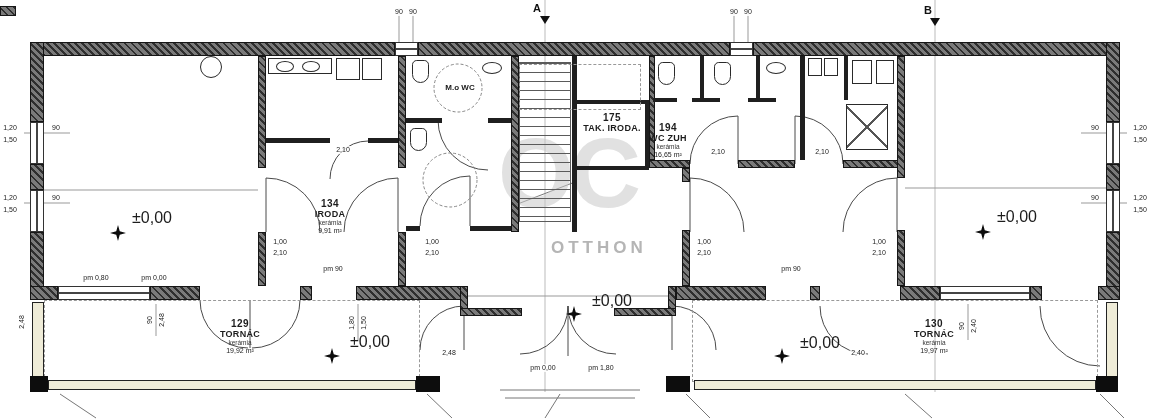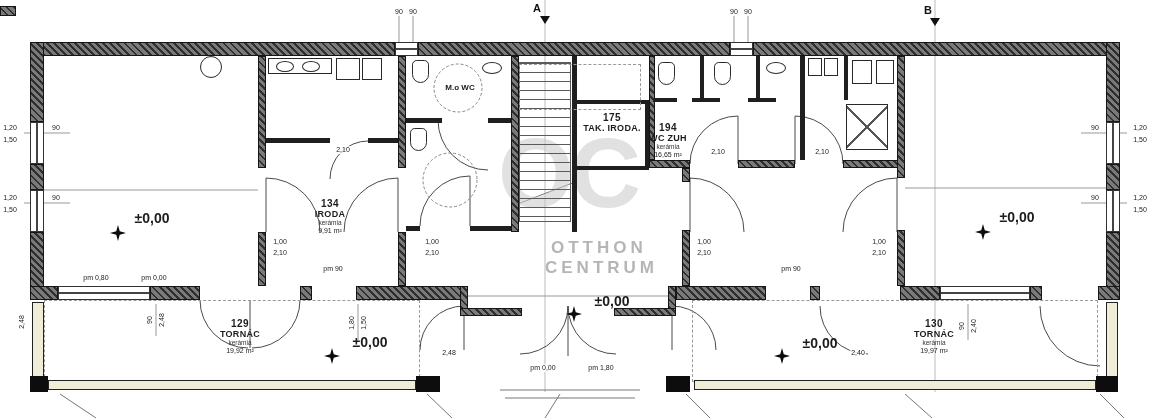--- a/index.html
+++ b/index.html
@@ -17,21 +17,21 @@
   .stairs{position:absolute;background:repeating-linear-gradient(180deg,#5a5a5a 0 1px,transparent 1px 9px);
           border:1px solid #5a5a5a;box-sizing:border-box}
   .dim{position:absolute;font-size:7px;line-height:8px;color:#1a1a1a;background:rgba(255,255,255,.85);
        padding:0 1px;white-space:nowrap;transform:translate(-50%,-50%)}
   .dimv{transform:translate(-50%,-50%) rotate(-90deg)}
   .rl{position:absolute;transform:translate(-50%,0);text-align:center;white-space:nowrap}
   .rno{font-size:10px;font-weight:bold;line-height:11px;letter-spacing:.4px}
   .rname{font-size:9px;font-weight:bold;line-height:10px;letter-spacing:.3px}
   .rmat{font-size:6.5px;line-height:8px;color:#333}
   .rarea{font-size:7px;line-height:8px;color:#222}
-  .lvl{position:absolute;transform:translate(-50%,-50%);font-size:14px;font-weight:bold;white-space:nowrap}
+  .lvl{position:absolute;transform:translate(-50%,-50%);font-size:16px;font-weight:normal;white-space:nowrap}
   .star{position:absolute;width:16px;height:16px;background:#0c0c0c;
         clip-path:polygon(50% 0,61% 39%,100% 50%,61% 61%,50% 100%,39% 61%,0 50%,39% 39%)}
   .wm-logo{position:absolute;font-size:98px;font-weight:bold;color:#c9c9c9;opacity:.55;
            letter-spacing:-4px;line-height:90px}
   .wm-line{position:absolute;font-size:17px;color:#b5b5b5;letter-spacing:4px;font-weight:bold}
   .sec{position:absolute;font-size:11px;font-weight:bold;color:#111}
   .tri{position:absolute;width:0;height:0;border-left:5px solid transparent;
        border-right:5px solid transparent;border-top:8px solid #111}
   .wc{position:absolute;width:15px;height:21px;border:1px solid #2a2a2a;background:#fff;
       border-radius:5px 5px 9px 9px}
@@ -111,21 +111,20 @@
       <line x1="905" y1="394" x2="932" y2="418"></line>
         <line x1="1100" y1="394" x2="1124" y2="418"></line>
       <line x1="500" y1="390" x2="640" y2="390"></line>
         <line x1="505" y1="398" x2="635" y2="398"></line>
       <line x1="515" y1="205" x2="575" y2="182"></line>
     </g>
   </svg>
 
   <div class="wm-logo" style="left:498px;top:128px">OC</div>
   <div class="wm-line" style="left:551px;top:238px">OTTHON</div>
-  <div class="wm-line" style="left:545px;top:258px">CENTRUM</div>
 
   <div class="w" style="left:0px;top:6px;width:16px;height:10px"></div>
   <div class="w" style="left:30px;top:42px;width:365px;height:14px"></div>
   <div class="win" style="left:395px;top:42px;width:23px;height:14px"></div>
   <div class="w" style="left:418px;top:42px;width:312px;height:14px"></div>
   <div class="win" style="left:730px;top:42px;width:23px;height:14px"></div>
   <div class="w" style="left:753px;top:42px;width:367px;height:14px"></div>
 
   <div class="w" style="left:30px;top:42px;width:14px;height:80px"></div>
   <div class="win winv" style="left:30px;top:122px;width:14px;height:42px"></div>

